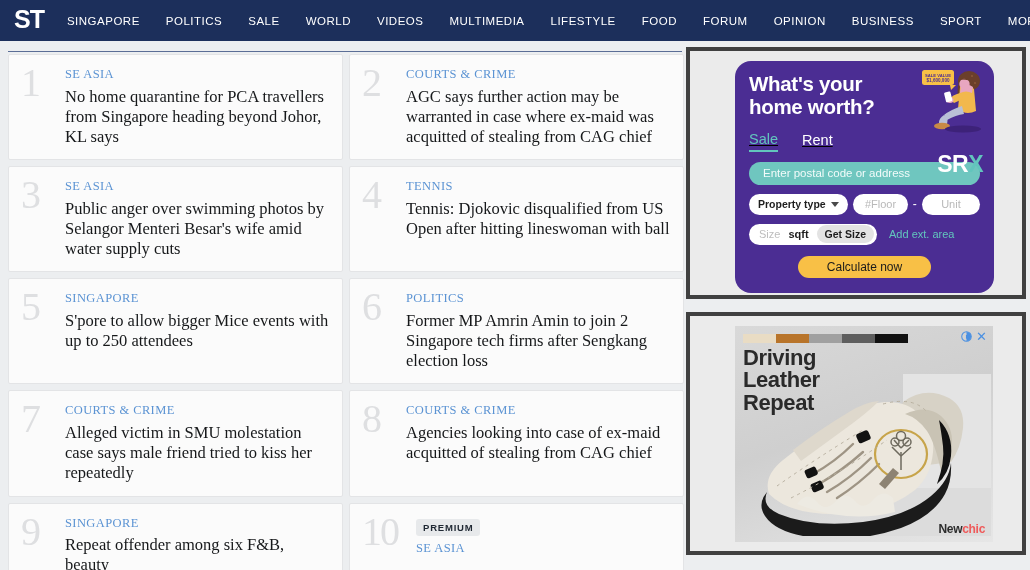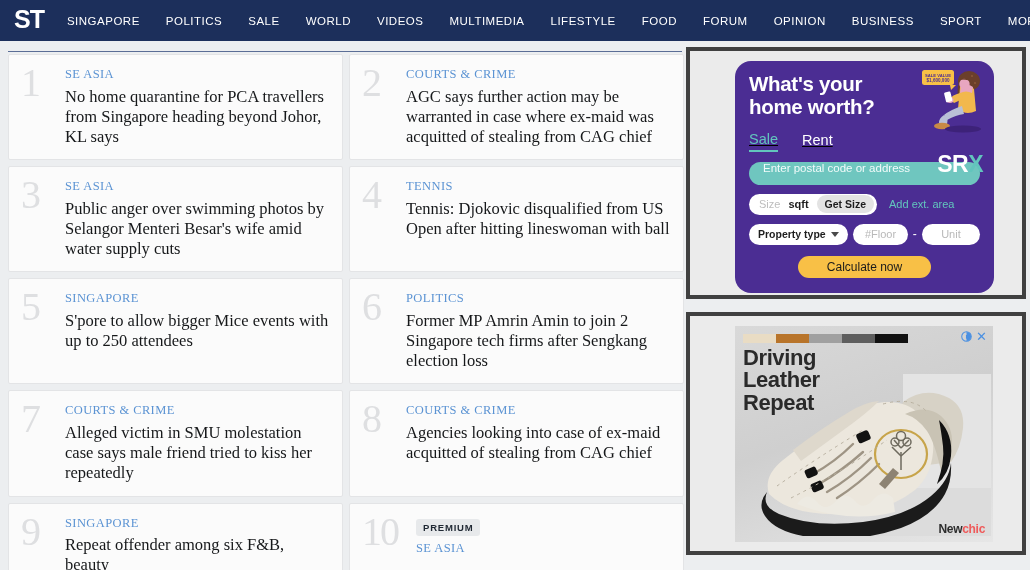--- a/index.html
+++ b/index.html
@@ -210,21 +210,21 @@
   }
   .srx-logo .x { color: #62c5bd; }
   .srx-input {
     margin-top: 10px;
     height: 23px;
     background: #6fc6bf;
     border-radius: 12px;
     color: #f2fbfa;
     font-size: 11.5px;
     display: flex;
-    align-items: flex-start;
+    align-items: center;
     padding-left: 14px;
     cursor: text;
   }
   .srx-row {
     display: flex;
     align-items: center;
     gap: 5px;
     margin-top: 9px;
   }
   .pill {
@@ -494,40 +494,40 @@
 
         <div class="srx-logo">
           <span>SR</span><span class="x">X</span>
         </div>
 
         <div class="srx-input">
           <span>Enter postal code or address</span>
         </div>
 
         <div class="srx-row">
-          <div class="size-group">
-            <span class="size-ph">Size</span>
-            <span class="sqft">sqft</span>
-            <span class="getsize">Get Size</span>
-          </div>
-          <span class="addext">Add ext. area</span>
-        </div>
-
-        <div class="srx-row">
           <div class="pill ptype">
             <span>Property type</span>
             <span class="chev"></span>
           </div>
           <div class="pill floor">
             <span>#Floor</span>
           </div>
           <span class="dash">-</span>
           <div class="pill unit">
             <span>Unit</span>
           </div>
+        </div>
+
+        <div class="srx-row">
+          <div class="size-group">
+            <span class="size-ph">Size</span>
+            <span class="sqft">sqft</span>
+            <span class="getsize">Get Size</span>
+          </div>
+          <span class="addext">Add ext. area</span>
         </div>
 
         <div class="calc-btn">Calculate now</div>
       </div>
     </div>
 
     <div class="ad-frame newchic">
       <div class="nc-inner">
 
         <div class="ad-ctrls">

